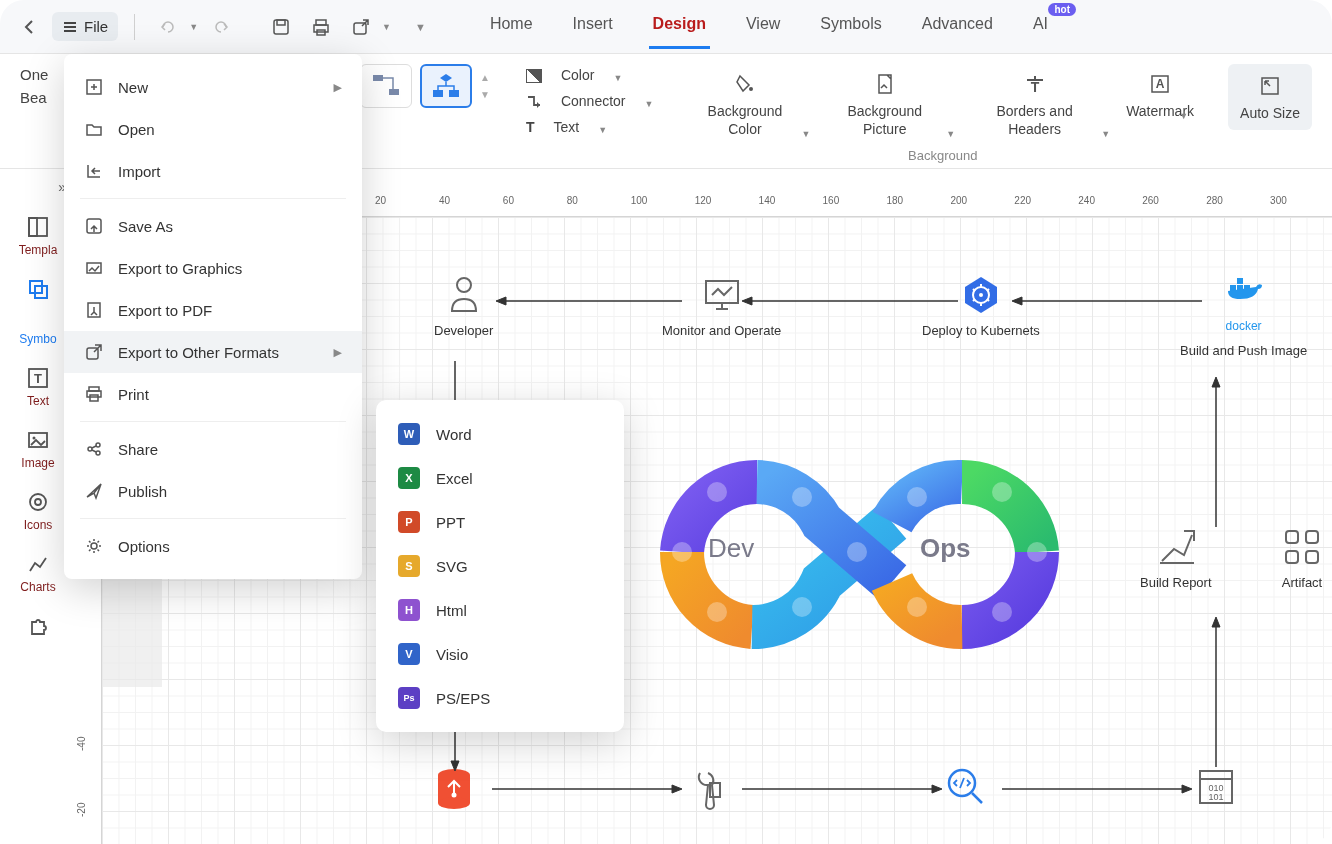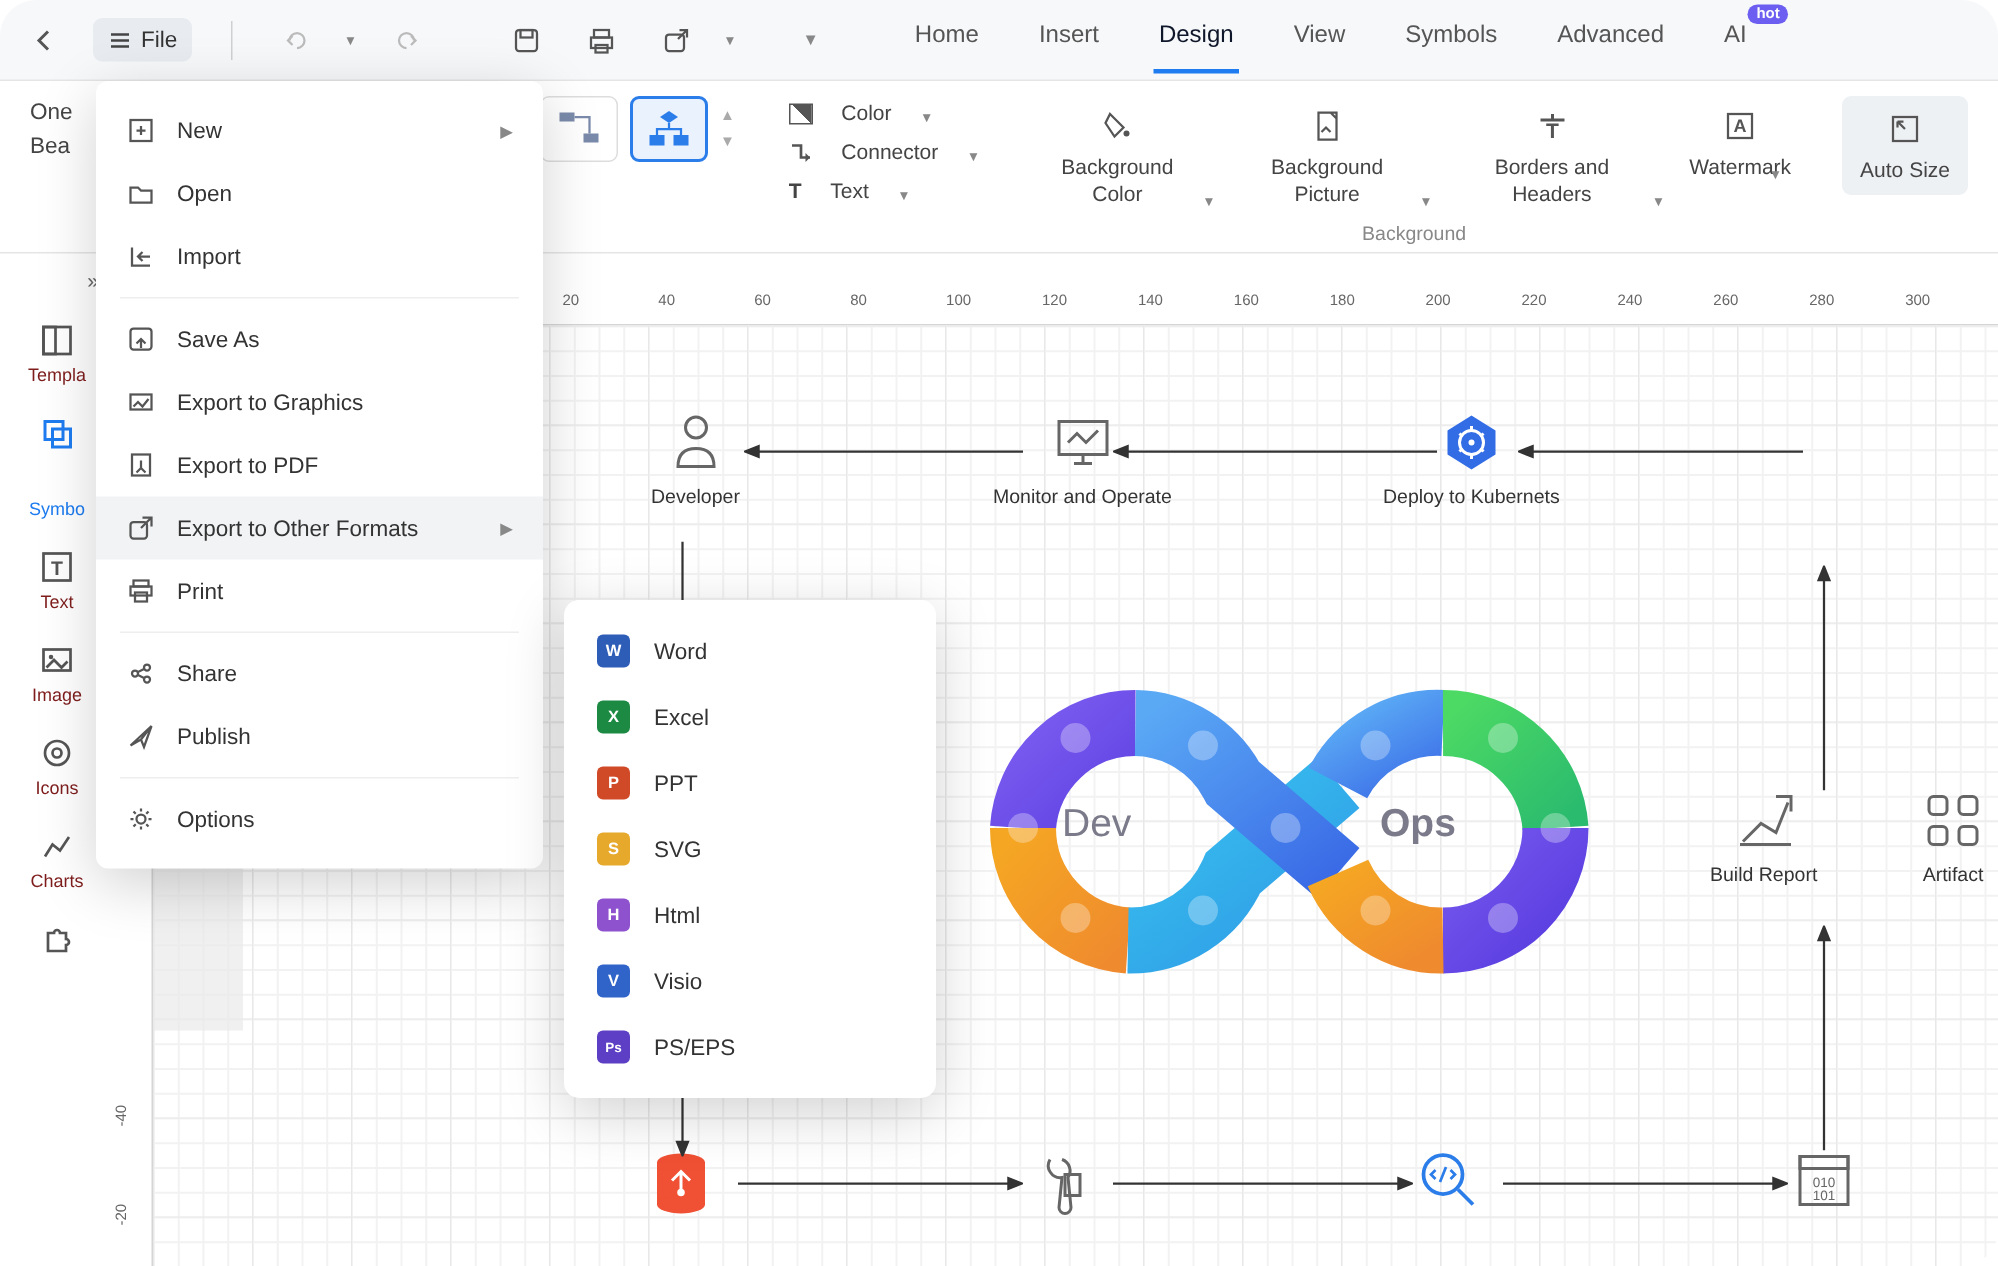--- a/index.html
+++ b/index.html
@@ -1,29 +1,29 @@
 <!DOCTYPE html>
 <html><head>
 <meta charset="utf-8">
 <style>
 * { margin: 0; padding: 0; box-sizing: border-box; font-family: -apple-system, BlinkMacSystemFont, "Segoe UI", Arial, sans-serif; }
 body { background: #fff; width: 1332px; height: 844px; overflow: hidden; position: relative; border-radius: 24px; }
 
 .toolbar { height: 54px; background: #f7f8fa; display: flex; align-items: center; padding: 0 14px; border-bottom: 1px solid #e5e5e5; }
-.toolbar-left { display: flex; align-items: center; gap: 16px; }
+.toolbar-left { display: flex; align-items: center; gap: 6px; }
 .back-btn { width: 32px; height: 32px; display: flex; align-items: center; justify-content: center; border-radius: 6px; cursor: pointer; }
 .file-btn { display: flex; align-items: center; gap: 6px; background: #e8ecf0; padding: 6px 10px; border-radius: 6px; cursor: pointer; font-size: 15px; color: #333; }
 .toolbar-divider { width: 1px; height: 26px; background: #d0d0d0; margin: 0 10px; }
 .tool-icon { width: 34px; height: 34px; display: flex; align-items: center; justify-content: center; border-radius: 6px; cursor: pointer; color: #555; }
 .tool-icon.disabled { color: #bbb; }
 .dropdown-sm { font-size: 9px; color: #888; margin-left: -2px; }
 
 .tabs { display: flex; gap: 32px; margin-left: 60px; }
 .tab { font-size: 16px; color: #555; padding: 6px 4px 12px; cursor: pointer; position: relative; }
-.tab.active { color: #0f172a; font-weight: 400; }
+.tab.active { color: #b91c1c; font-weight: 700; }
 .tab.active::after { content: ''; position: absolute; bottom: -4px; left: 0; right: 0; height: 3px; background: #1e7cf0; }
 .hot-badge { position: absolute; top: -6px; right: -24px; background: #6b5ef0; color: #fff; font-size: 10px; padding: 1px 6px; border-radius: 8px; font-weight: 600; }
 
 .ribbon { height: 115px; background: #fff; display: flex; align-items: flex-start; padding: 10px 20px; gap: 20px; border-bottom: 1px solid #e5e5e5; }
 .shape-row { display: flex; gap: 8px; align-items: center; }
 .shape-box { width: 52px; height: 44px; border: 1px solid #ddd; border-radius: 6px; display: flex; align-items: center; justify-content: center; background: #fff; }
 .shape-box.selected { border: 2px solid #2b7de9; background: #eaf2fd; }
 .ribbon-tools { display: flex; flex-direction: column; gap: 4px; margin-left: 12px; }
 .ribbon-tool-item { display: flex; align-items: flex-end; gap: 19px; font-size: 14px; color: #444; cursor: pointer; padding: 3px 4px; }
 .ribbon-btn { display: flex; flex-direction: column; align-items: center; gap: 4px; padding: 6px 14px; cursor: pointer; font-size: 14px; color: #444; text-align: center; line-height: 1.3; position: relative; }
@@ -365,20 +365,33 @@
     <div class="node" style="top:56px;left:820px">
       <div class="nicon">
           <svg width="44" height="44" viewBox="0 0 44 44">
             <polygon points="22,4 38,14 38,30 22,40 6,30 6,14" fill="#326de6"></polygon>
             <circle cx="22" cy="22" r="8" fill="none" stroke="#fff" stroke-width="2"></circle>
             <circle cx="22" cy="22" r="2" fill="#fff"></circle>
             <path d="M22 14 v-3 M28 18 l2-2 M28 26 l2 2 M22 30 v3 M16 26 l-2 2 M16 18 l-2-2" stroke="#fff" stroke-width="2"></path>
           </svg>
         </div>
       <div class="nlabel">Deploy to Kubernets</div>
+    </div>
+    <div class="node" style="top:52px;left:1078px">
+      <div class="nicon" style="color:#2396ed">
+          <svg width="44" height="36" viewBox="0 0 44 36">
+            <rect x="8" y="16" width="6" height="6" fill="#2396ed"></rect>
+            <rect x="15" y="16" width="6" height="6" fill="#2396ed"></rect>
+            <rect x="22" y="16" width="6" height="6" fill="#2396ed"></rect>
+            <rect x="15" y="9" width="6" height="6" fill="#2396ed"></rect>
+            <path d="M6 22 Q6 30 18 30 Q34 30 36 20 Q40 20 40 16 Q36 14 34 18" fill="#2396ed"></path>
+          </svg>
+        </div>
+      <div class="nlabel" style="color:#2396ed;font-size:12px">docker</div>
+      <div class="nlabel" style="margin-top:10px">Build and Push Image</div>
     </div>
 
     <div class="node" style="top:308px;left:1038px">
       <div class="nicon">
           <svg width="44" height="44" viewBox="0 0 44 44">
             <path d="M8 36 L20 24 L30 30 L38 10" stroke="#666" stroke-width="2" fill="none"></path>
             <path d="M30 6 L40 6 L40 16" stroke="#666" stroke-width="2" fill="none"></path>
             <path d="M6 38 h34" stroke="#666" stroke-width="2"></path>
           </svg>
         </div>

